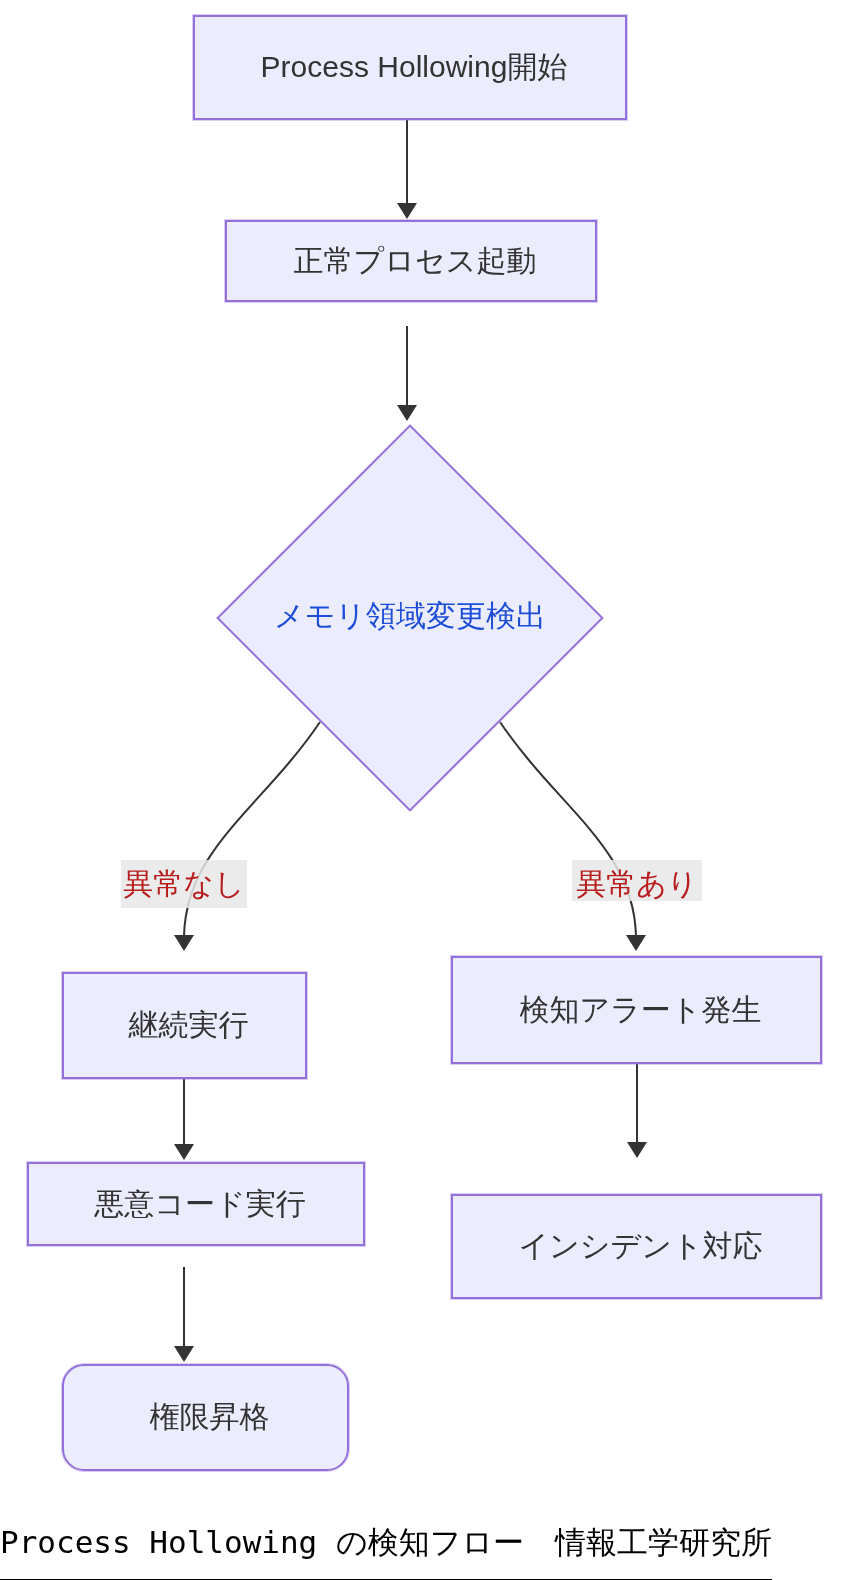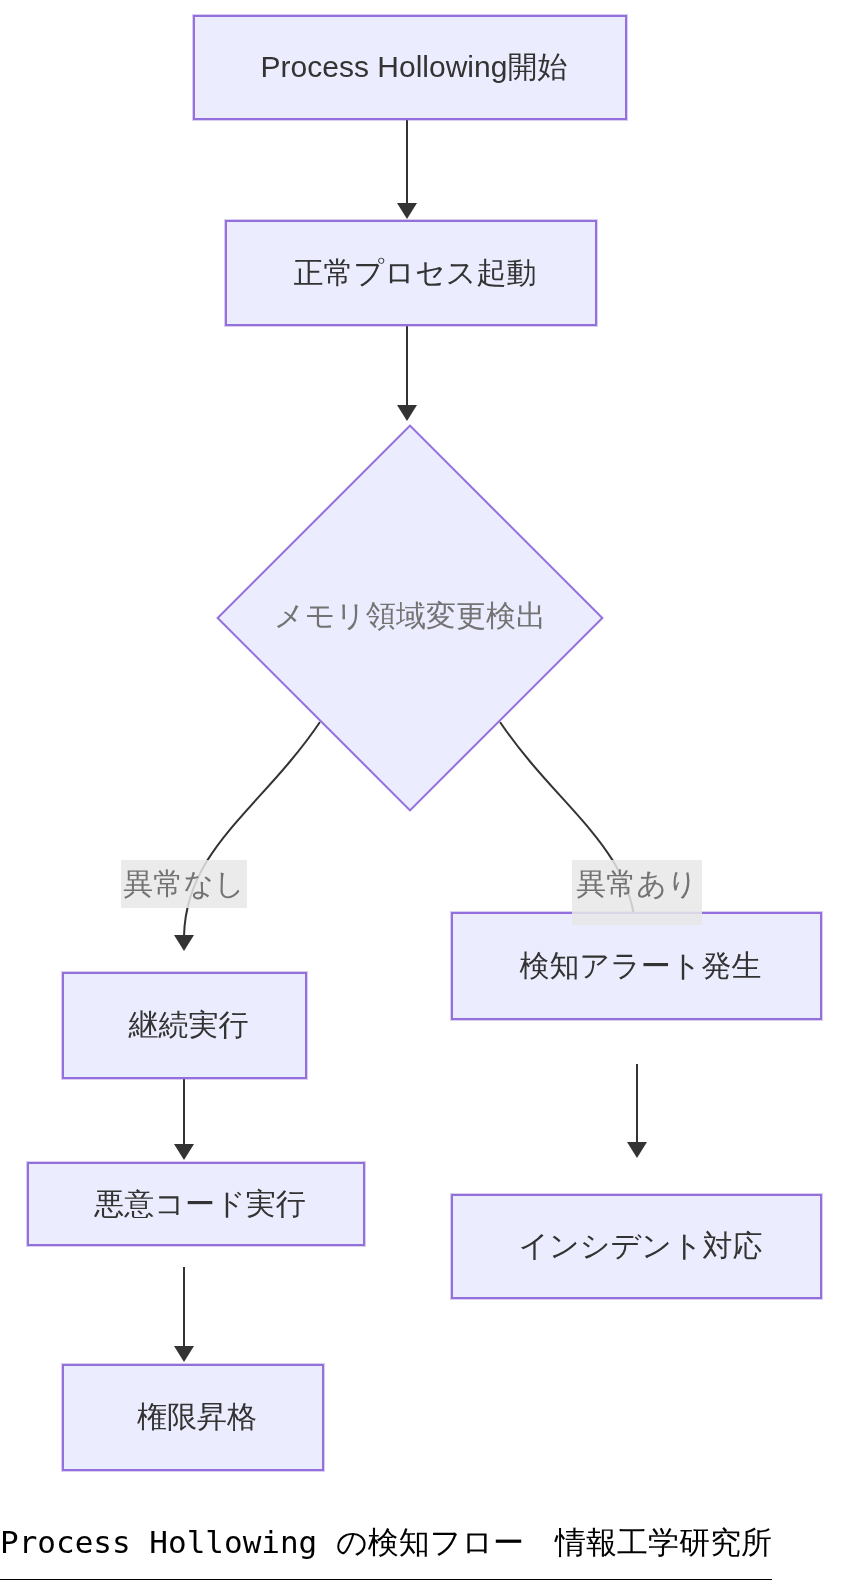--- a/index.html
+++ b/index.html
@@ -18,52 +18,52 @@
     border:2px solid #9370db;
     outline:1px solid rgba(147,112,219,0.35);
     display:flex;align-items:center;justify-content:center;
     color:#333333;
     font-size:30px;
     z-index:2;
     text-align:center;
     padding-left:8px;
   }
   .node-start{left:193px;top:15px;width:434px;height:105px;}
-  .node-launch{left:225px;top:220px;width:372px;height:106px;}
+  .node-launch{left:225px;top:220px;width:372px;height:82px;}
   .node-continue{left:62px;top:955px;width:245px;height:107px;margin-top:17px;}
-  .node-alert{left:451px;top:912px;width:371px;height:108px;}
+  .node-alert{left:451px;top:956px;width:371px;height:108px;}
   .node-malicious{left:27px;top:1162px;width:338px;height:84px;}
   .node-incident{left:451px;top:1160px;width:371px;height:105px;margin-top:34px;}
-  .node-privilege{left:62px;top:1364px;width:262px;height:107px;}
+  .node-privilege{left:62px;top:1364px;width:287px;height:107px;border-radius:22px;}
   .diamond-shape{
     position:absolute;
     box-sizing:border-box;
     left:273px;top:481px;width:274px;height:274px;
     background:#ececff;
     border:2px solid #9370db;
     transform:rotate(45deg);
     z-index:2;
   }
   .diamond-label{
     position:absolute;
     left:260px;top:596px;width:300px;height:40px;
     line-height:40px;text-align:center;
-    color:#737373;font-size:30px;
+    color:#1d4ed8;font-size:30px;
     z-index:2;
   }
   .edge-label{
     position:absolute;
     background:rgba(232,232,232,0.85);
-    color:#737373;
+    color:#b91c1c;
     font-size:30px;
     text-align:center;
     z-index:3;
   }
   .edge-label-no{left:121px;top:860px;width:126px;height:48px;line-height:48px;}
-  .edge-label-yes{left:572px;top:860px;width:130px;height:65px;line-height:48px;}
+  .edge-label-yes{left:572px;top:860px;width:130px;height:41px;line-height:48px;}
   .caption{
     position:absolute;
     left:0;top:1522px;
     display:inline-block;
     font-family:"DejaVu Sans Mono","Liberation Mono",monospace;
     font-size:31px;
     color:#000000;
     border-bottom:3px solid #000000;
     padding-bottom:15px;
     white-space:pre;

